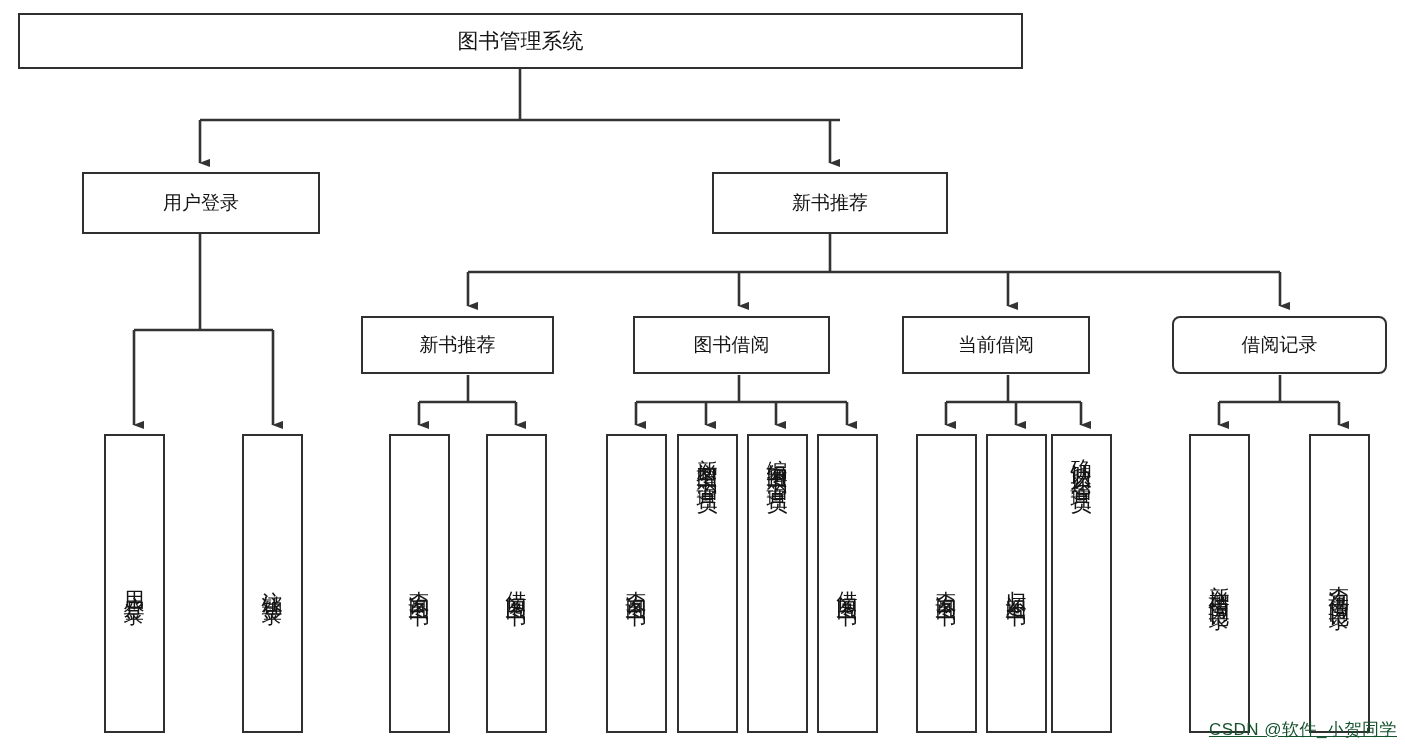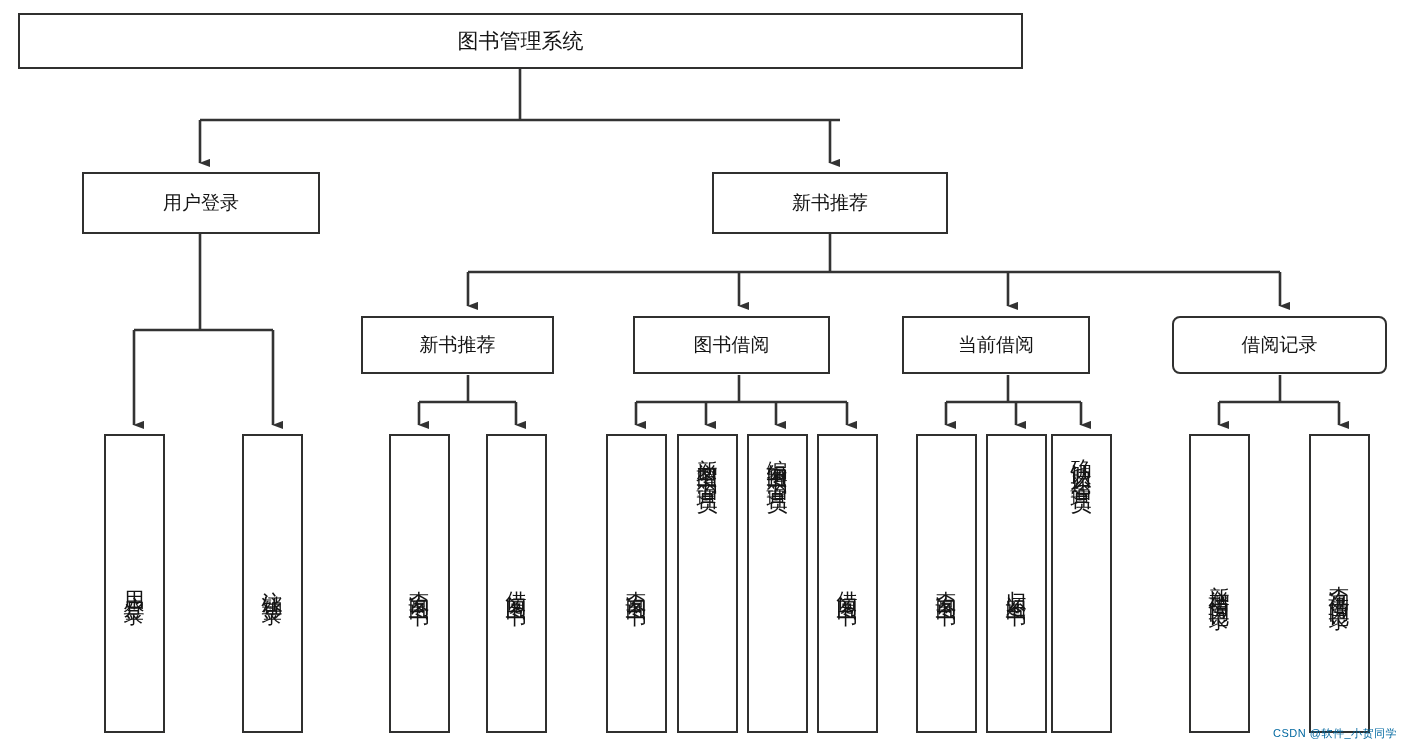--- a/index.html
+++ b/index.html
@@ -68,24 +68,25 @@
     left: 0;
     top: 0;
     width: 1405px;
     height: 747px;
     pointer-events: none;
   }
   #watermark {
     position: absolute;
     right: 8px;
     bottom: 6px;
-    font-size: 11px;
-    color: #0369a1;
+    font-size: 17px;
+    color: #14532d;
     white-space: nowrap;
     letter-spacing: 0.5px;
+    text-decoration: underline;
   }
 </style>
 </head>
 <body>
 
 <div id="diagram-root">
 
   <svg id="connectors" viewBox="0 0 1405 747" width="1405" height="747" xmlns="http://www.w3.org/2000/svg">
     <defs>
       <marker id="arrowhead" markerWidth="9" markerHeight="11" refX="4.2" refY="10.2" orient="auto" markerUnits="userSpaceOnUse">

